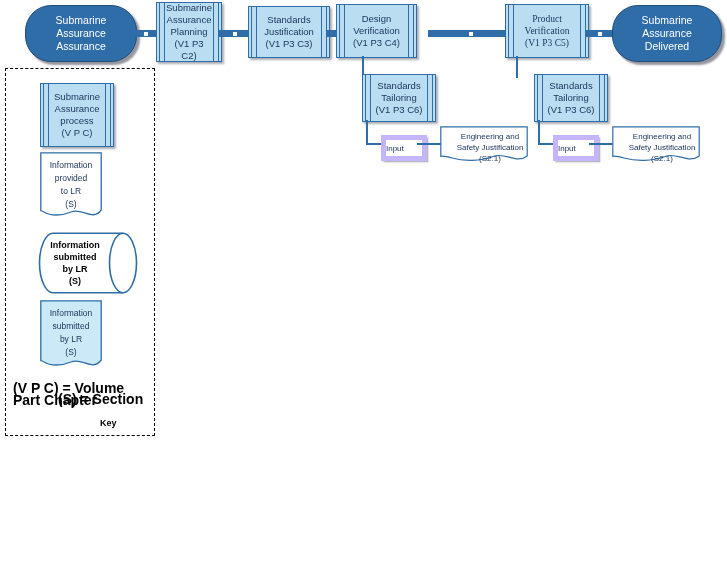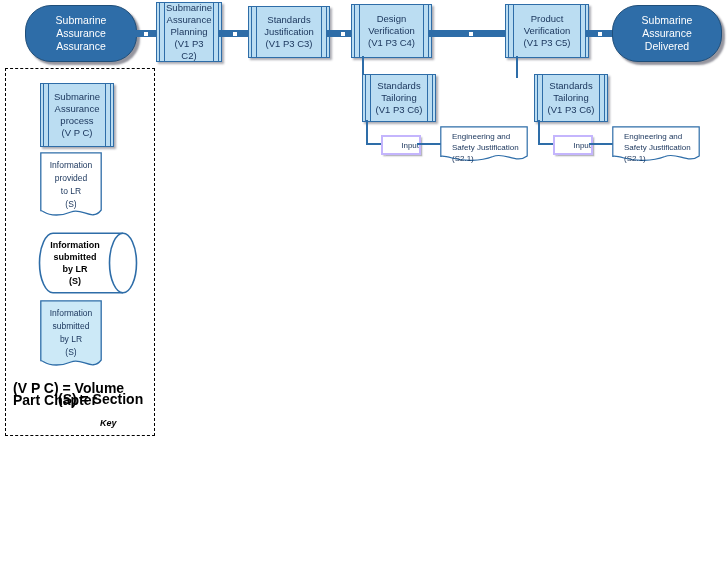--- a/index.html
+++ b/index.html
@@ -42,35 +42,35 @@
 
   
   .conn{
     background:#2E6DA8;height:7px;
     display:flex;align-items:center;justify-content:center;
   }
   .conn i{display:block;width:4px;height:4px;background:#ffffff;}
 
   
   .inputbox{
-    background:#ffffff;border:2px solid #c4b5fd;
-    display:flex;align-items:center;justify-content:flex-end;
+    background:#ffffff;border:5px solid #c4b5fd;
+    display:flex;align-items:center;justify-content:flex-start;
     font-size:8px;color:#18335a;
     box-shadow:1.5px 1.5px 1.5px rgba(20,20,40,.30);
   }
 
   
   .doc{position:absolute;}
   .doc svg{position:absolute;left:0;top:0;}
   .doc .dtxt{
     position:absolute;left:0;right:0;top:0;
     text-align:center;font-size:8px;line-height:11px;color:#18335a;
     padding-top:5px;
   }
-  .doc .dtxt.left{text-align:left;padding-left:12px;}
+  .doc .dtxt.left{text-align:center;padding-left:12px;}
 
   
   .cyl{position:absolute;}
   .cyl svg{position:absolute;left:0;top:0;}
   .cyl .ctxt{position:absolute;left:0;right:0;top:0;
     text-align:center;font-size:9px;line-height:12px;
     font-weight:bold;color:#000;padding-top:6px;}
 
   
   .vline{background:#2E6DA8;width:1.5px;}
@@ -117,33 +117,33 @@
     <div>Standards</div>
     <div>Justification</div>
     <div>(V1 P3 C3)</div>
   </div>
 </div>
 
 <div class="abs conn" style="left:326px;top:30px;width:34px;">
   <i></i>
 </div>
 
-<div class="process" style="left:351px;top:4px;width:79px;height:52px;">
+<div class="process" style="left:336px;top:4px;width:79px;height:52px;">
   <div class="ptxt">
     <div>Design</div>
     <div>Verification</div>
     <div>(V1 P3 C4)</div>
   </div>
 </div>
 
 <div class="abs conn" style="left:428px;top:30px;width:86px;">
   <i></i>
 </div>
 
-<div class="process" style="left:505px;top:4px;width:82px;height:52px;">
+<div class="process" style="left:505px;top:4px;width:82px;height:52px;font-family:Liberation Serif, serif;">
   <div class="ptxt">
     <div>Product</div>
     <div>Verification</div>
     <div>(V1 P3 C5)</div>
   </div>
 </div>
 
 <div class="abs conn" style="left:585px;top:30px;width:30px;">
   <i></i>
 </div>
@@ -260,13 +260,13 @@
     <div>Information</div>
     <div>submitted</div>
     <div>by LR</div>
     <div>(S)</div>
   </div>
 </div>
 
 <div class="abs keylegend" style="left:13px;top:382px;width:140px;">(V P C) = Volume Part Chapter</div>
 <div class="abs keylegend" style="left:22px;top:393px;width:140px;padding-left:36px;">(S) = Section</div>
 
-<div class="abs keylabel" style="left:100px;top:418px;font-style:italic;">Key</div>
+<div class="abs keylabel" style="left:100px;top:418px;">Key</div>
 
 </body></html>

